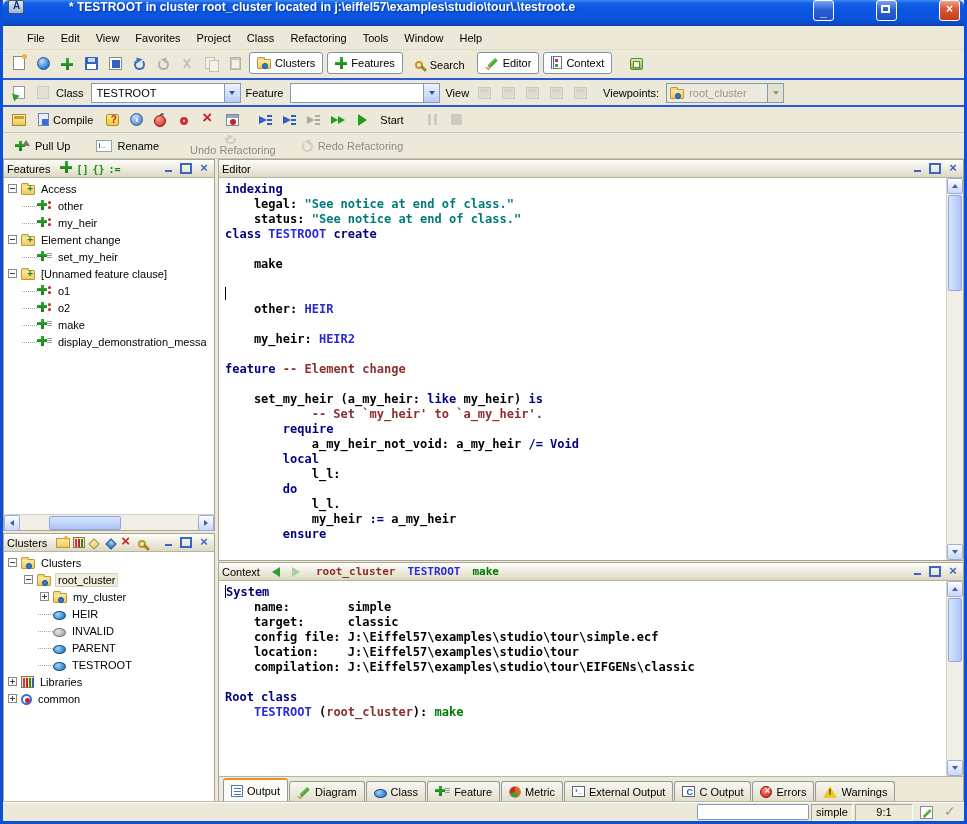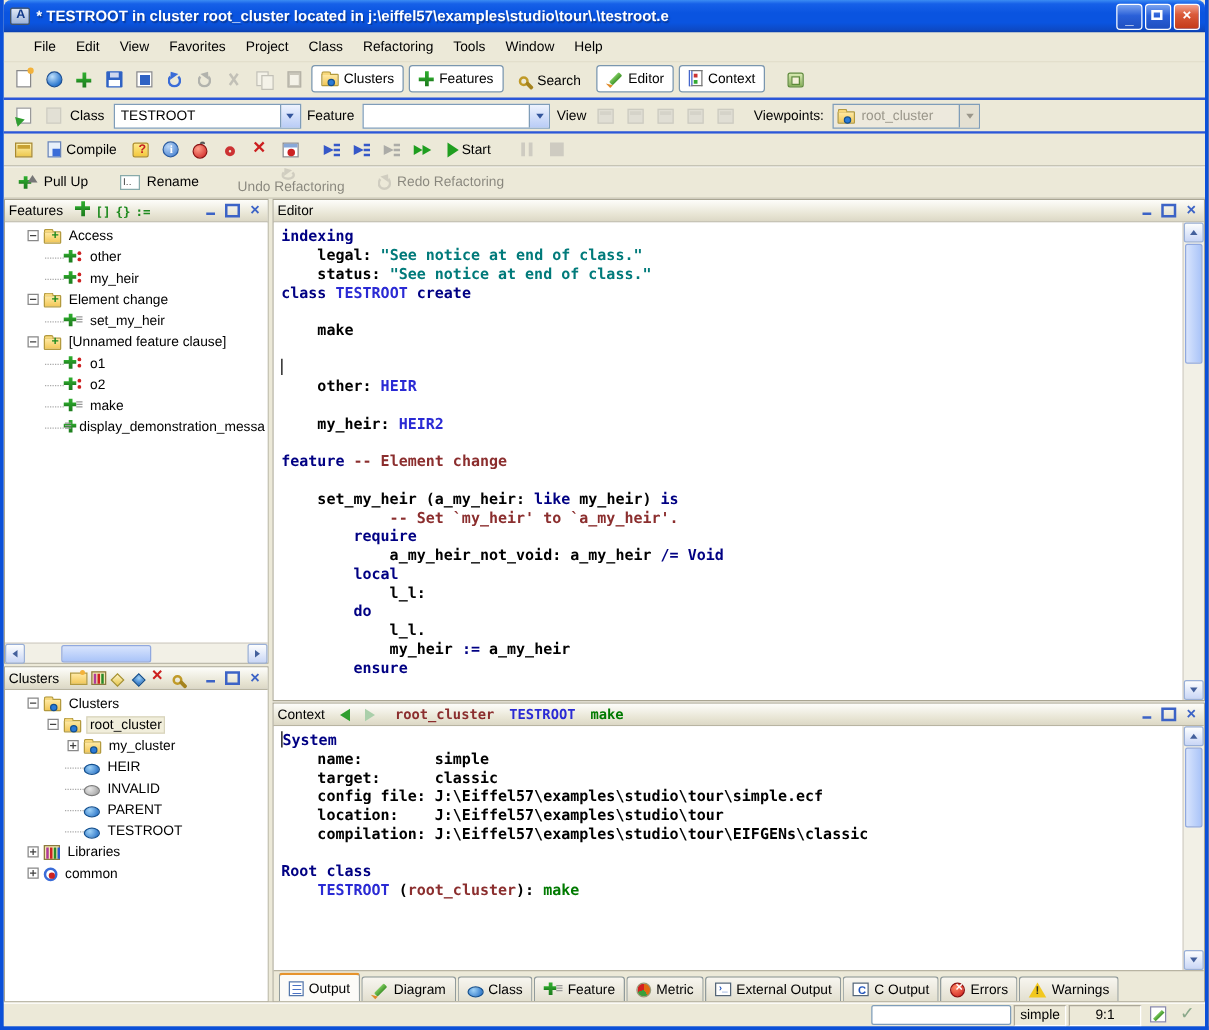--- a/index.html
+++ b/index.html
@@ -1,23 +1,23 @@
 <!DOCTYPE html>
 <html><head>
 <meta charset="utf-8">
 <style>
   html,body{margin:0;padding:0;background:#4a4a4a;}
   *{box-sizing:border-box;}
   .window{width:967px;height:824px;display:flex;flex-direction:column;background:#ece9d8;
     border-left:3px solid #0b50d8;border-right:3px solid #0b50d8;border-bottom:3px solid #0b50d8;
     font-family:"Liberation Sans","DejaVu Sans",sans-serif;font-size:11px;color:#000;overflow:hidden;}
   
-  .titlebar{height:26px;flex:0 0 26px;display:flex;align-items:center;padding:0 4px 0 5px;
+  .titlebar{height:26px;flex:0 0 26px;display:flex;padding:0 4px 0 5px;
     background:linear-gradient(180deg,#3b8cf3 0%,#1660e8 12%,#0a54e0 40%,#0a54e0 70%,#0d49c4 92%,#0a3da8 100%);
-    border-radius:6px 6px 0 0;color:#fff;}
+    border-radius:6px 6px 0 0;color:#fff;gap:40px;}
   .titlebar .apptitle{flex:1;font-weight:bold;font-size:12px;text-shadow:1px 1px 1px #0a3896;
     white-space:nowrap;overflow:hidden;margin-left:5px;}
   .appicon{width:16px;height:14px;background:linear-gradient(#dfe7f5,#9db4d8);border:1px solid #456;position:relative;border-radius:2px;}
   .appicon::after{content:"A";position:absolute;left:4px;top:-1px;font-size:10px;font-weight:bold;color:#123a8a;}
   .winbtn{width:21px;height:21px;margin-left:2px;border:1px solid #fff;border-radius:3px;position:relative;
     background:linear-gradient(180deg,#7ba4ef,#2a60d8 45%,#1e4fc0);}
   .winbtn.close{background:linear-gradient(180deg,#f2a28c,#da5b3a 40%,#c43a18);}
   .winbtn .g{position:absolute;color:#fff;font-weight:bold;font-size:12px;left:0;right:0;text-align:center;top:1px;}
   .winbtn.min .g{top:4px;}
   .winbtn.max .g{border:2px solid #fff;width:9px;height:8px;left:4px;top:4px;}
@@ -178,21 +178,21 @@
   .phead{height:18px;flex:0 0 18px;display:flex;align-items:center;gap:4px;padding:0 3px;
     background:linear-gradient(180deg,#fdfdfa,#e7e4d3 70%,#dcd8c6);border-bottom:1px solid #b8b4a2;}
   .phead .ptitle{margin-right:4px;}
   .phead .sp{flex:1;}
   .pwbtn{width:14px;height:13px;display:inline-flex;align-items:center;justify-content:center;color:#3c63c6;font-weight:bold;}
   .pwbtn.pmin::after{content:"";width:7px;height:2px;background:#3c63c6;margin-top:5px;}
   .pwbtn.pmax::after{content:"";width:8px;height:7px;border:2px solid #3c63c6;}
   .pwbtn.pclose::after{content:"\00d7";font-size:13px;margin-top:-2px;}
   .ptool{width:16px;height:15px;display:inline-flex;align-items:center;justify-content:center;}
   
-  .tree{flex:1;overflow:hidden;background:#fff;padding:2px 0 0 16px;}
+  .tree{flex:1;overflow:hidden;background:#fff;padding:2px 0 0 2px;}
   .trow{display:flex;align-items:center;height:17px;white-space:nowrap;}
   .indent{width:16px;flex:0 0 16px;}
   .exp{width:9px;height:9px;flex:0 0 9px;border:1px solid #888;background:#fff;position:relative;margin:0 4px 0 2px;}
   .exp::before{content:"";position:absolute;left:1px;top:3px;width:5px;height:1px;background:#404040;}
   .exp.plus::after{content:"";position:absolute;left:3px;top:1px;width:1px;height:5px;background:#404040;}
   .noexp{width:15px;flex:0 0 15px;border-top:1px dotted #aaa;margin-top:1px;}
   .tlabel{margin-left:4px;padding:0 2px;}
   .trow.sel .tlabel{background:#f1eedb;border:1px solid #d8d4bc;}
   
   .hscroll{height:16px;flex:0 0 16px;display:flex;background:#f2f0e6;border-top:1px solid #d4d0c8;}
@@ -379,21 +379,21 @@
         <span class="ic ic-arrowstep"></span>
       </span>
       <span class="tbi dis">
         <span class="ic ic-arrowstep"></span>
       </span>
       <span class="tbi">
         <span class="ic ic-run-nostop"></span>
       </span>
       <span class="tbi" style="padding: 0px 5px;">
         <span class="ic ic-start-play"></span>
-        <span style="margin-left: 1px;"> Start</span>
+        <span style="margin-left: 12px;"> Start</span>
       </span>
       <span class="gap"></span>
       <span class="tbi dis">
         <span class="ic ic-pause"></span>
       </span>
       <span class="tbi dis">
         <span class="ic ic-stop"></span>
       </span>
     </div>
   <div class="graysep"></div>

